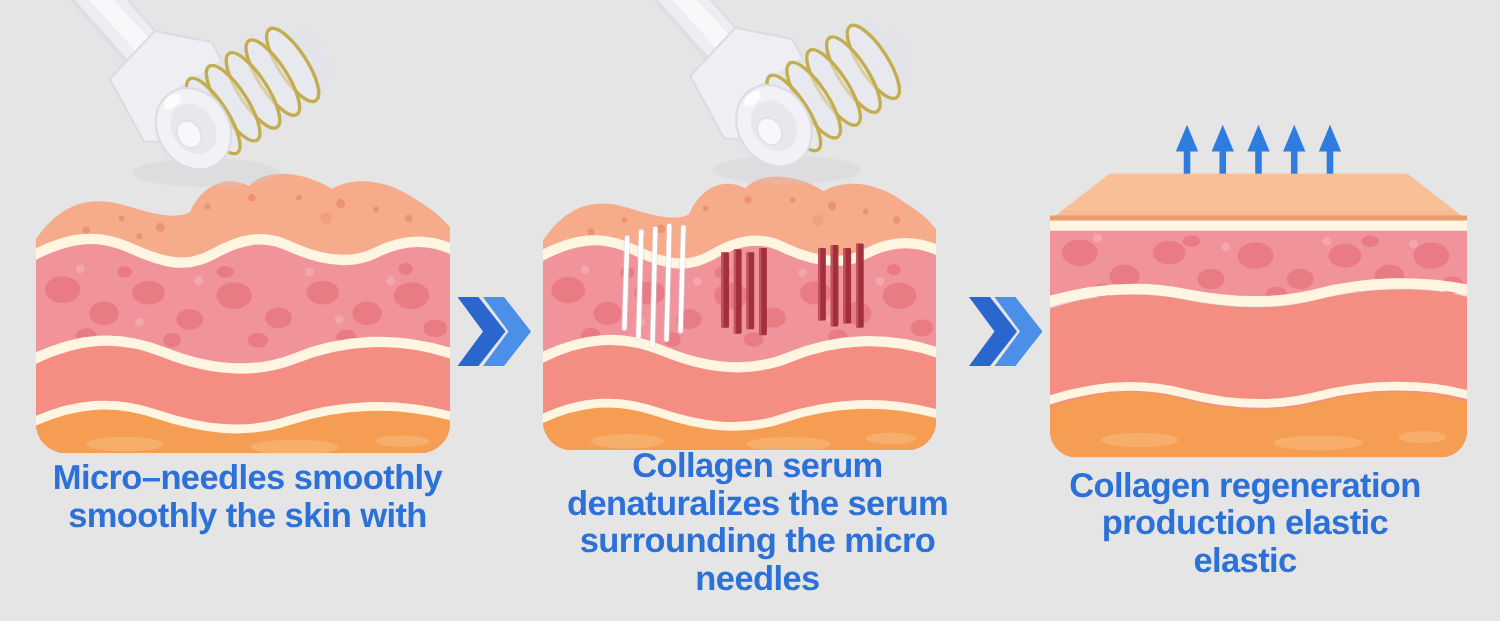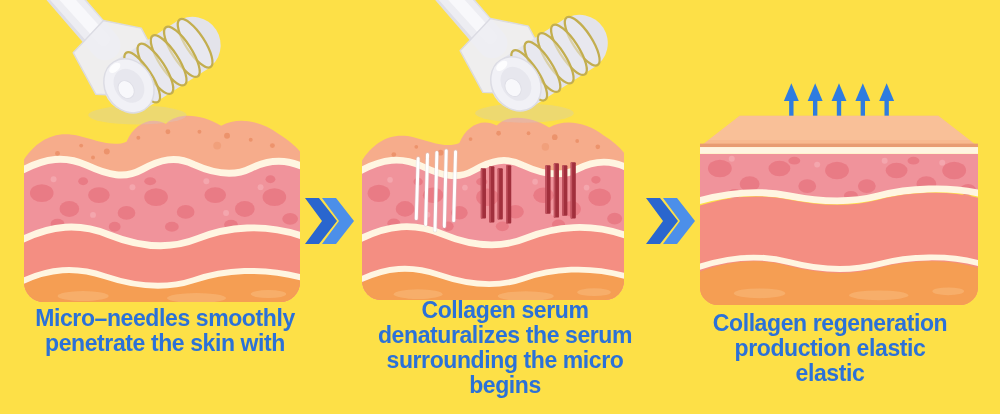--- a/index.html
+++ b/index.html
@@ -12,21 +12,21 @@
     --blob:#E97883;
     --blob-light:#F5ABB2;
     --sub:#F48E82;
     --fat:#F59E53;
     --cream:#FFF5E1;
     --needle-red:#A12F3C;
     --gold:#C3AE4F;
     --plastic:#ECECF2;
   }
   html,body{margin:0;padding:0;background:#fff;}
-  .canvas{position:relative;width:1000px;height:414px;background:#fde047;overflow:hidden;
+  .canvas{position:relative;width:1000px;height:414px;background:#e5e5e5;overflow:hidden;
           font-family:"Liberation Sans", sans-serif;}
   .abs{position:absolute;}
   .caption{position:absolute;color:var(--cap-text);font-weight:700;font-size:23px;
            line-height:25px;letter-spacing:-0.4px;text-align:center;}
   .caption span{display:block;}
   svg{display:block;}
   .epi-f{fill:var(--epi);} .derm-f{fill:var(--derm);} .sub-f{fill:var(--sub);}
   .fat-f{fill:var(--fat);} .blob-f{fill:var(--blob);} .blobl-f{fill:var(--blob-light);}
   .cream-s{stroke:var(--cream);fill:none;stroke-linecap:round;}
   .needle-f{fill:var(--needle-red);}
@@ -142,21 +142,21 @@
   </svg>
 
   <svg class="abs" style="left:24px;top:108px" width="276" height="194" viewBox="0 0 280 196" preserveAspectRatio="none">
     <use href="#skinBody"></use>
   </svg>
   <svg class="abs" style="left:24px;top:-6px" width="208" height="142" viewBox="0 0 220 150" preserveAspectRatio="xMidYMid meet">
     <use href="#rollerPhoto"></use>
   </svg>
   <div class="caption" style="left:0px;top:306px;width:330px">
     <span>Micro–needles smoothly</span>
-    <span>penetrate the skin with</span>
+    <span>smoothly the skin with</span>
   </div>
 
   <svg class="abs" style="left:304px;top:197px" width="52" height="48" viewBox="0 0 52 48">
     <use href="#chevDouble"></use>
   </svg>
 
   <svg class="abs" style="left:362px;top:110px" width="262" height="190" viewBox="0 0 280 196" preserveAspectRatio="none">
     <use href="#skinBody"></use>
 
     <g stroke-linecap="round">
@@ -197,21 +197,21 @@
         <rect x="223" y="54" width="1.6" height="58"></rect>
     </g>
   </svg>
   <svg class="abs" style="left:404px;top:-8px" width="222" height="142" viewBox="0 0 220 150" preserveAspectRatio="xMidYMid meet">
     <use href="#rollerPhoto"></use>
   </svg>
   <div class="caption" style="left:332px;top:298px;width:346px">
     <span>Collagen serum</span>
     <span>denaturalizes the serum</span>
     <span>surrounding the micro</span>
-    <span>begins</span>
+    <span>needles</span>
   </div>
 
   <svg class="abs" style="left:645px;top:197px" width="52" height="48" viewBox="0 0 52 48">
     <use href="#chevDouble"></use>
   </svg>
 
   <svg class="abs" style="left:700px;top:80px" width="278" height="64" viewBox="0 0 280 64">
     <use href="#arrowUp" transform="translate(92,2)"></use>
     <use href="#arrowUp" transform="translate(116,2)"></use>
     <use href="#arrowUp" transform="translate(140,2)"></use>

